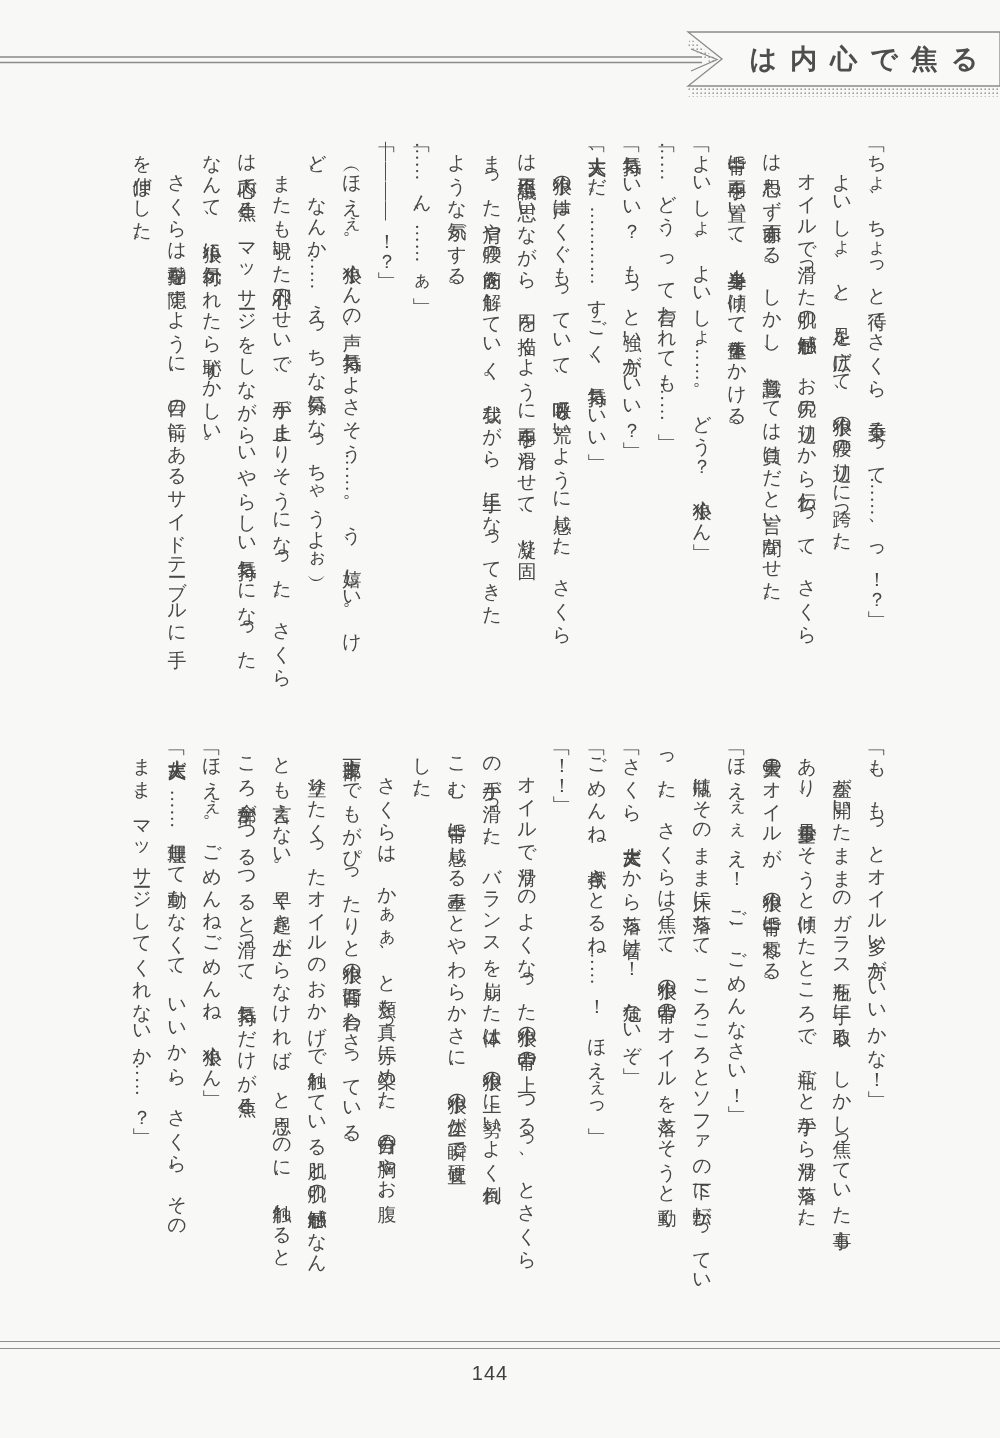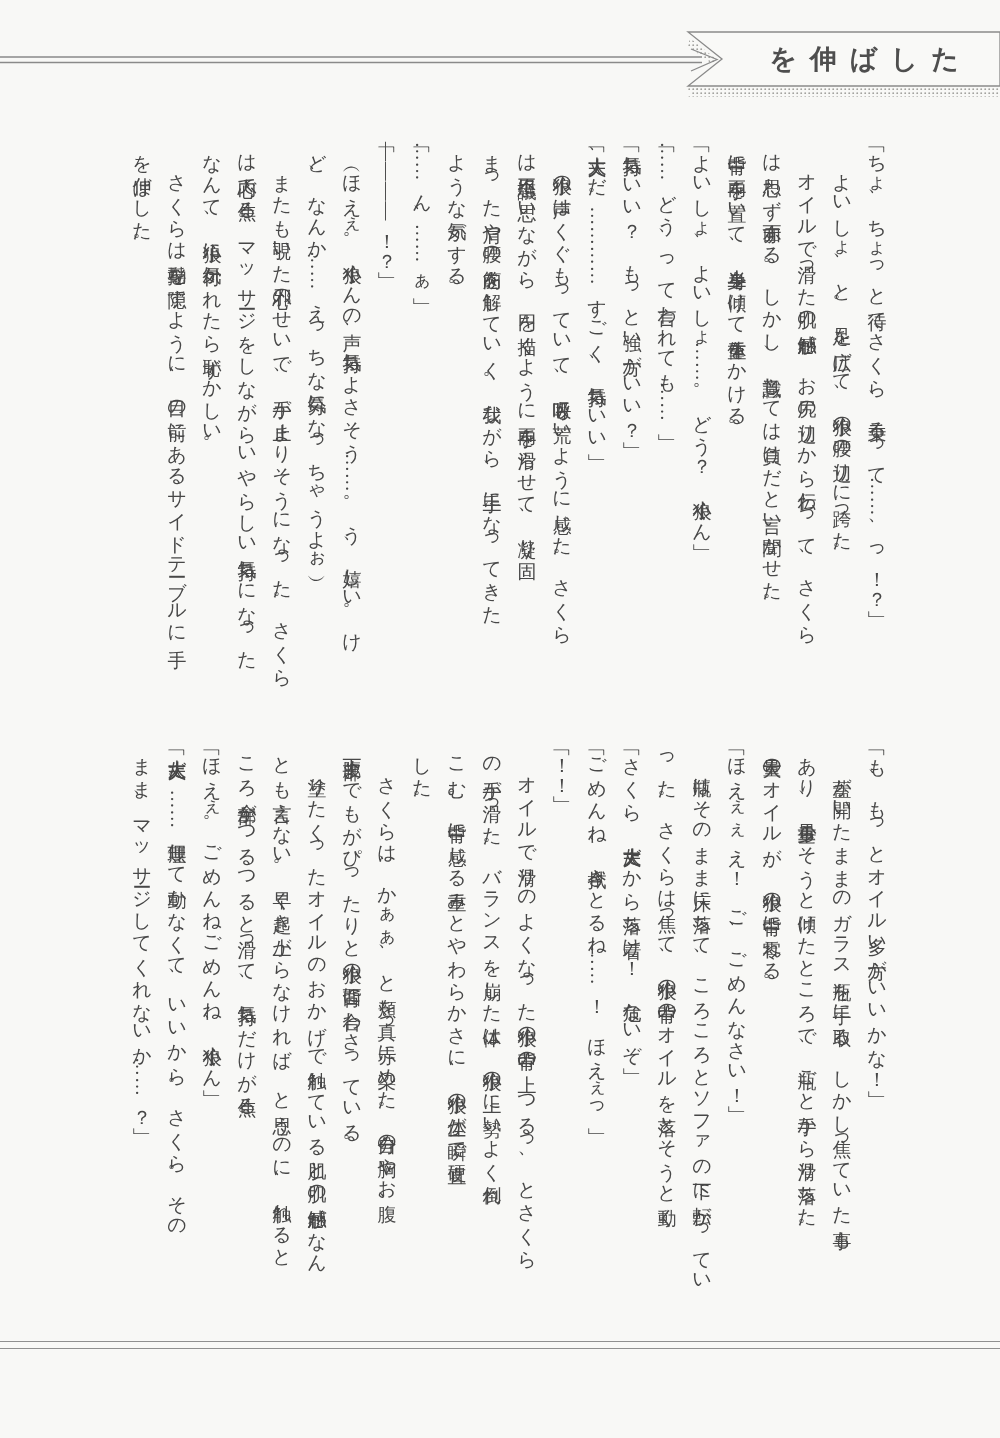--- a/index.html
+++ b/index.html
@@ -57,21 +57,21 @@
     <polygon points="686,90 722,62 726,66 694,92" fill="url(#dots)"></polygon>
     <polygon points="690,38 716,59 712,64 688,46" fill="url(#dots)"></polygon>
 
     <polygon points="688,32 1000,32 1000,86 688,86 722,59" fill="#f9f9f7" stroke="#8a8a8a" stroke-width="1.3"></polygon>
 
     <line x1="0" y1="57" x2="702" y2="57" stroke="#8a8a8a" stroke-width="1.3"></line>
     <line x1="0" y1="62.5" x2="702" y2="62.5" stroke="#8a8a8a" stroke-width="1.3"></line>
     <polyline points="691,49 717,59.5 691,71" fill="none" stroke="#8a8a8a" stroke-width="1.3"></polyline>
   </svg>
 
-  <div class="chapter-title">を伸ばした</div>
+  <div class="chapter-title">は内心で焦る</div>
 
   <div class="vblock vblock-top">
       <p class="tline">「ちょ、ちょっと待てさくら、乗るって……、っ！？」</p>
       <p class="tline indent">よいしょ、と。足を広げて、小狼の腰の辺りに跨った。</p>
       <p class="tline indent">オイルで滑った肌の感触が、お尻の辺りから伝わって、さくら</p>
       <p class="tline">は思わず赤面する。しかし、意識しては負けだと言い聞かせた。</p>
       <p class="tline">背中に両手を置いて、上半身を傾けて体重をかける。</p>
       <p class="tline">「よいしょ、よいしょ……。どう？　小狼くん」</p>
       <p class="tline">「……どう、って言われても……」</p>
       <p class="tline">「気持ちいい？　もっと強い方がいい？」</p>
@@ -111,14 +111,15 @@
       <p class="tline indent">塗りたくったオイルのおかげで触れている肌と肌の感触がなん</p>
       <p class="tline">とも言えない。早く起き上がらなければ、と思うのに、触れると</p>
       <p class="tline">ころ全部がつるつると滑って、気持ちだけが焦る。</p>
       <p class="tline">「ほえぇ。ごめんねごめんね、小狼くん」</p>
       <p class="tline">「大丈夫だ。……無理して動かなくて、いいから。さくら。その</p>
       <p class="tline">まま、マッサージしてくれないか……？」</p>
     </div>
 
   <div class="footer-rule"></div>
 
+  <div class="page-number">144</div>
 
 </div>
 
 </body></html>

